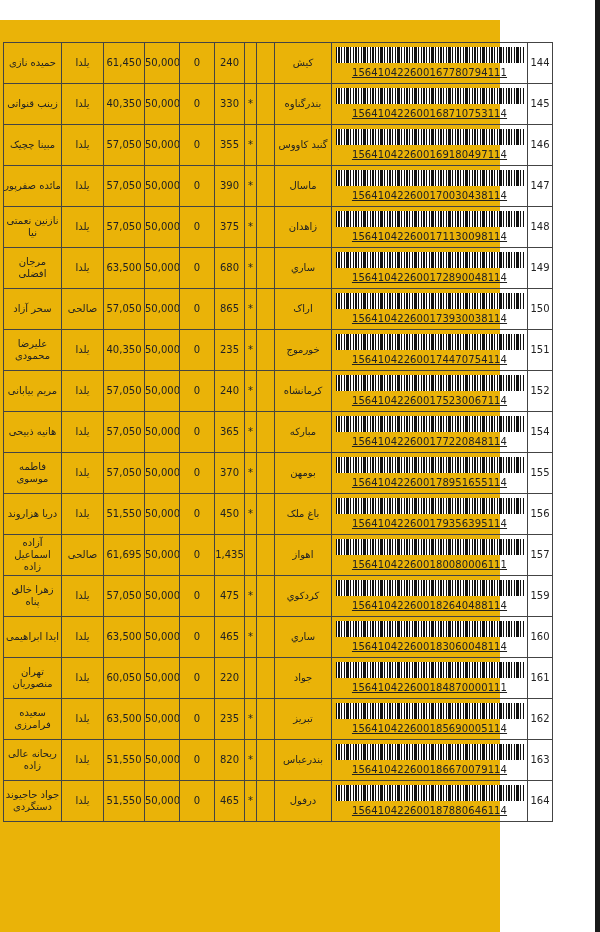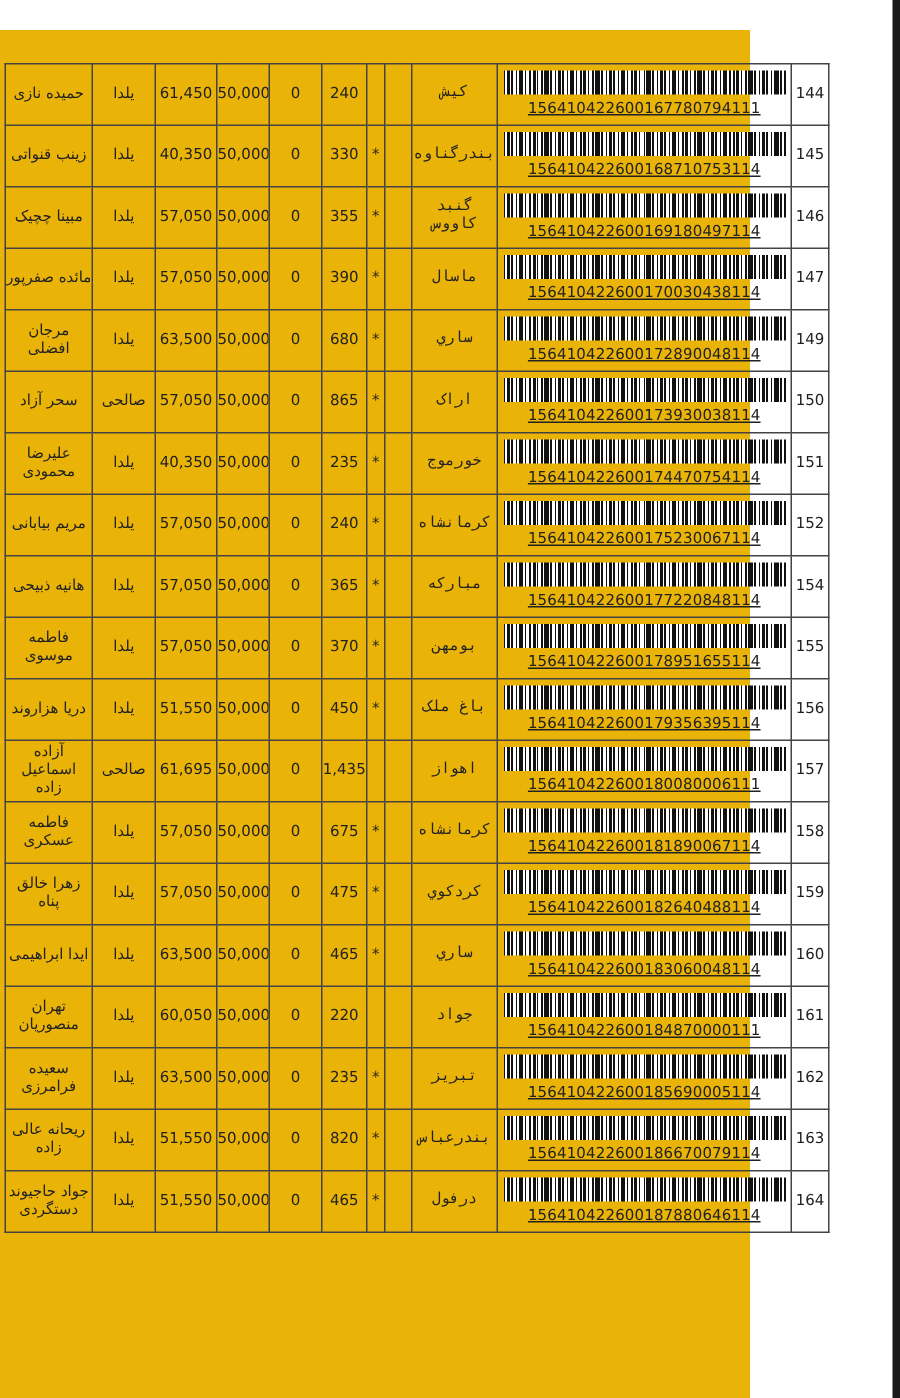--- a/index.html
+++ b/index.html
@@ -15,21 +15,21 @@
       width: 549px;
     }
     table.grid td {
       border: 1.5px solid #444; height: 40px; padding: 0;
       text-align: center; vertical-align: middle;
       font-size: 10px; line-height: 12px; overflow: hidden;
     }
     td.name { font-size: 10px; direction: rtl; padding: 0 2px; }
     td.num { font-size: 10.5px; }
     td.star { font-size: 10px; }
-    td.city { font-size: 10px; direction: rtl; font-family: Liberation Mono, monospace; }
+    td.city { font-size: 10px; direction: rtl; }
     td.rownum { font-size: 10.5px; }
     td.barcode-cell { padding: 3px 4px 0 4px; }
     .barcode {
       height: 16px; margin: 0 auto; width: 188px;
       background: repeating-linear-gradient(90deg,
         #111 0px, #111 1px, #fff 1px, #fff 2px,
         #111 2px, #111 4px, #fff 4px, #fff 5px,
         #111 5px, #111 6px, #fff 6px, #fff 8px,
         #111 8px, #111 9px, #fff 9px, #fff 10px,
         #111 10px, #111 13px, #fff 13px, #fff 14px,
@@ -117,20 +117,36 @@
     <td class="star">*</td>
     <td></td>
     <td class="city">ماسال</td>
     <td class="barcode-cell">
       <div class="barcode"></div>
       <div class="barcode-text">156410422600170030438114</div>
     </td>
     <td class="rownum">147</td>
   </tr>
 
+  <tr>
+    <td class="name">نازنین نعمتی نیا</td>
+    <td class="name">یلدا</td>
+    <td class="num">57,050</td>
+    <td class="num">50,000</td>
+    <td class="num">0</td>
+    <td class="num">375</td>
+    <td class="star">*</td>
+    <td></td>
+    <td class="city">زاهدان</td>
+    <td class="barcode-cell">
+      <div class="barcode"></div>
+      <div class="barcode-text">156410422600171130098114</div>
+    </td>
+    <td class="rownum">148</td>
+  </tr>
 
   <tr>
     <td class="name">مرجان افضلی</td>
     <td class="name">یلدا</td>
     <td class="num">63,500</td>
     <td class="num">50,000</td>
     <td class="num">0</td>
     <td class="num">680</td>
     <td class="star">*</td>
     <td></td>
@@ -255,36 +271,20 @@
     <td class="star"></td>
     <td></td>
     <td class="city">اهواز</td>
     <td class="barcode-cell">
       <div class="barcode"></div>
       <div class="barcode-text">156410422600180080006111</div>
     </td>
     <td class="rownum">157</td>
   </tr>
 
-  <tr>
-    <td class="name">فاطمه عسکری</td>
-    <td class="name">یلدا</td>
-    <td class="num">57,050</td>
-    <td class="num">50,000</td>
-    <td class="num">0</td>
-    <td class="num">675</td>
-    <td class="star">*</td>
-    <td></td>
-    <td class="city">کرمانشاه</td>
-    <td class="barcode-cell">
-      <div class="barcode"></div>
-      <div class="barcode-text">156410422600181890067114</div>
-    </td>
-    <td class="rownum">158</td>
-  </tr>
 
   <tr>
     <td class="name">زهرا خالق پناه</td>
     <td class="name">یلدا</td>
     <td class="num">57,050</td>
     <td class="num">50,000</td>
     <td class="num">0</td>
     <td class="num">475</td>
     <td class="star">*</td>
     <td></td>

